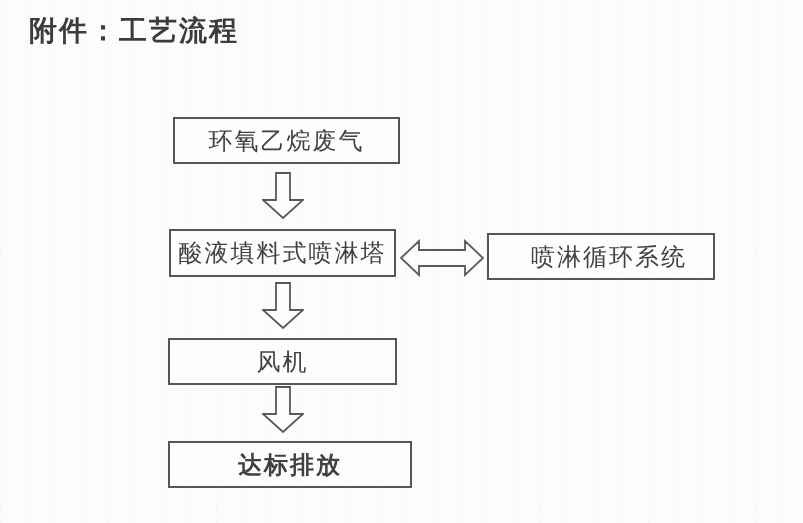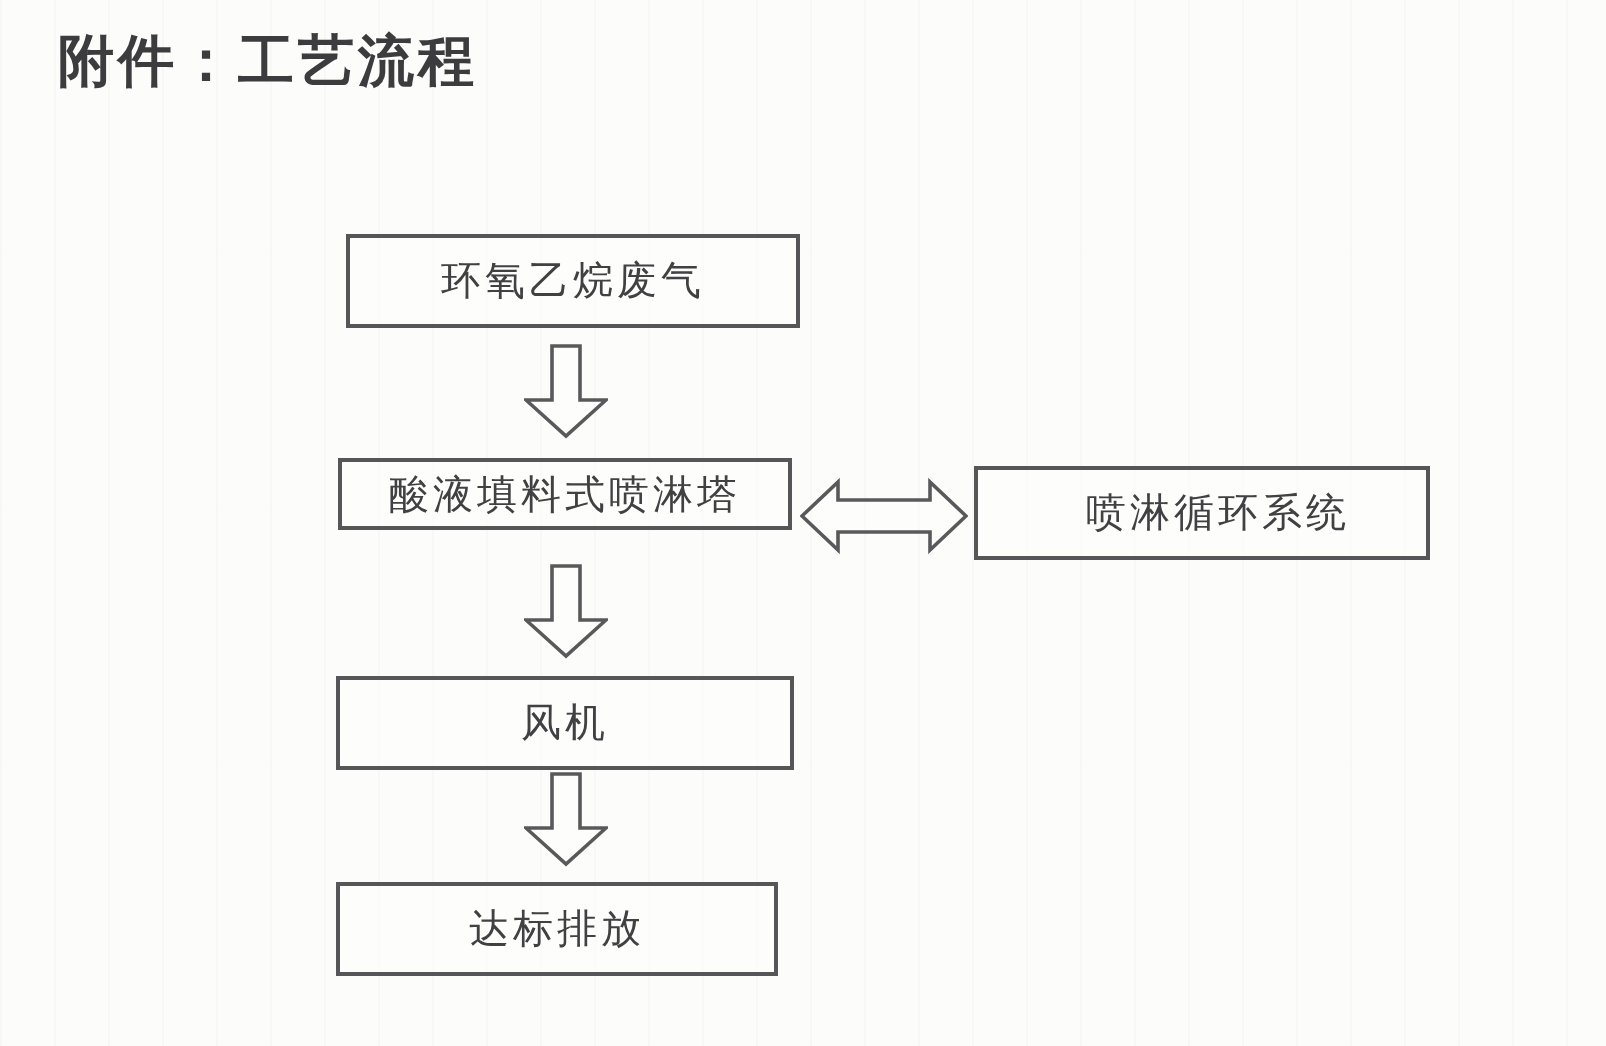--- a/index.html
+++ b/index.html
@@ -36,29 +36,29 @@
   }
   .flow-node {
     position: absolute;
     box-sizing: border-box;
     border: 2px solid #565658;
     background: rgba(253,253,252,0.6);
     display: flex;
     align-items: center;
     justify-content: center;
     color: #414144;
-    font-size: 20px;
+    font-size: 24px;
     letter-spacing: 2px;
     white-space: nowrap;
   }
   .node-waste-gas   { left: 173px; top: 117px; width: 227px; height: 47px; }
-  .node-spray-tower { left: 169px; top: 229px; width: 227px; height: 36px; }
+  .node-spray-tower { left: 169px; top: 229px; width: 227px; height: 48px; }
   .node-circulation { left: 487px; top: 233px; width: 228px; height: 47px; padding-left: 16px; }
   .node-fan         { left: 168px; top: 338px; width: 229px; height: 47px; text-align: center; }
-  .node-discharge   { left: 168px; top: 441px; width: 221px; height: 47px; }
+  .node-discharge   { left: 168px; top: 441px; width: 244px; height: 47px; font-weight: bold; }
   .arrow {
     position: absolute;
   }
   .arrow svg { display: block; }
   .arrow path {
     fill: rgba(253,253,252,0.5);
     stroke: #59595b;
     stroke-width: 1.8;
     stroke-linejoin: miter;
   }

